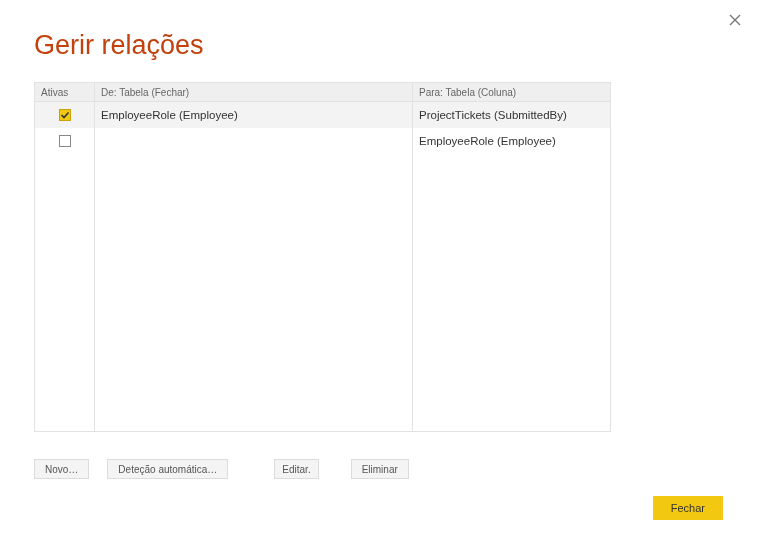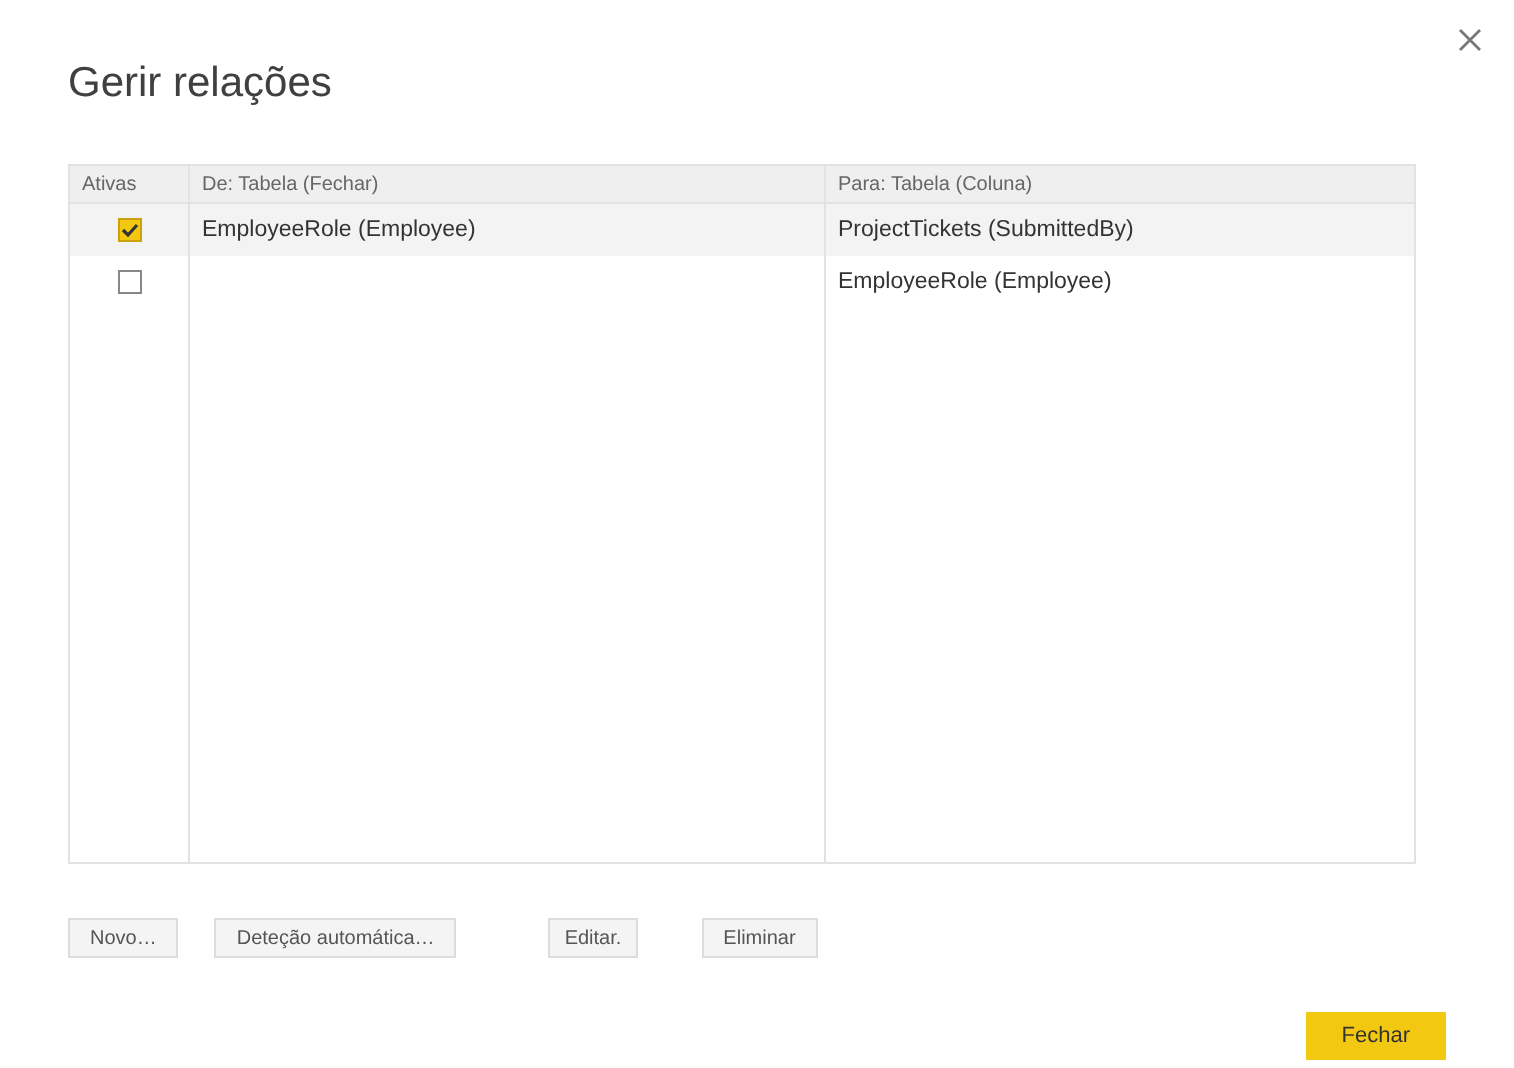--- a/index.html
+++ b/index.html
@@ -18,29 +18,29 @@
       width: 16px;
       height: 16px;
       cursor: pointer;
       color: #666;
     }
     .close-x svg { width: 100%; height: 100%; }
     .dialog-title {
       position: absolute;
       top: 30px;
       left: 34px;
-      font-size: 21px;
+      font-size: 27px;
       font-weight: 300;
-      color: #404040;
+      color: #c2410c;
     }
     .grid {
       position: absolute;
       top: 82px;
       left: 34px;
-      width: 674px;
+      width: 577px;
       height: 350px;
       border: 1px solid #e2e2e2;
       border-top: none;
     }
     .grid-header {
       display: flex;
       height: 20px;
       font-size: 10px;
       color: #666;
       background: #efefef;
@@ -86,21 +86,21 @@
       color: #555;
       background: #f4f4f4;
       border: 1px solid #dcdcdc;
       cursor: pointer;
       display:flex; align-items:center;
       white-space: nowrap;
     }
     .btn.narrow { padding: 0 7px; margin-left: 28px; }
     .footer {
       position: absolute;
-      bottom: 4px;
+      bottom: 14px;
       right: 34px;
     }
     .btn-primary {
       height: 24px;
       padding: 0 18px;
       font-size: 11px;
       color: #333;
       background: #f2c811;
       border: none;
       cursor: pointer;

